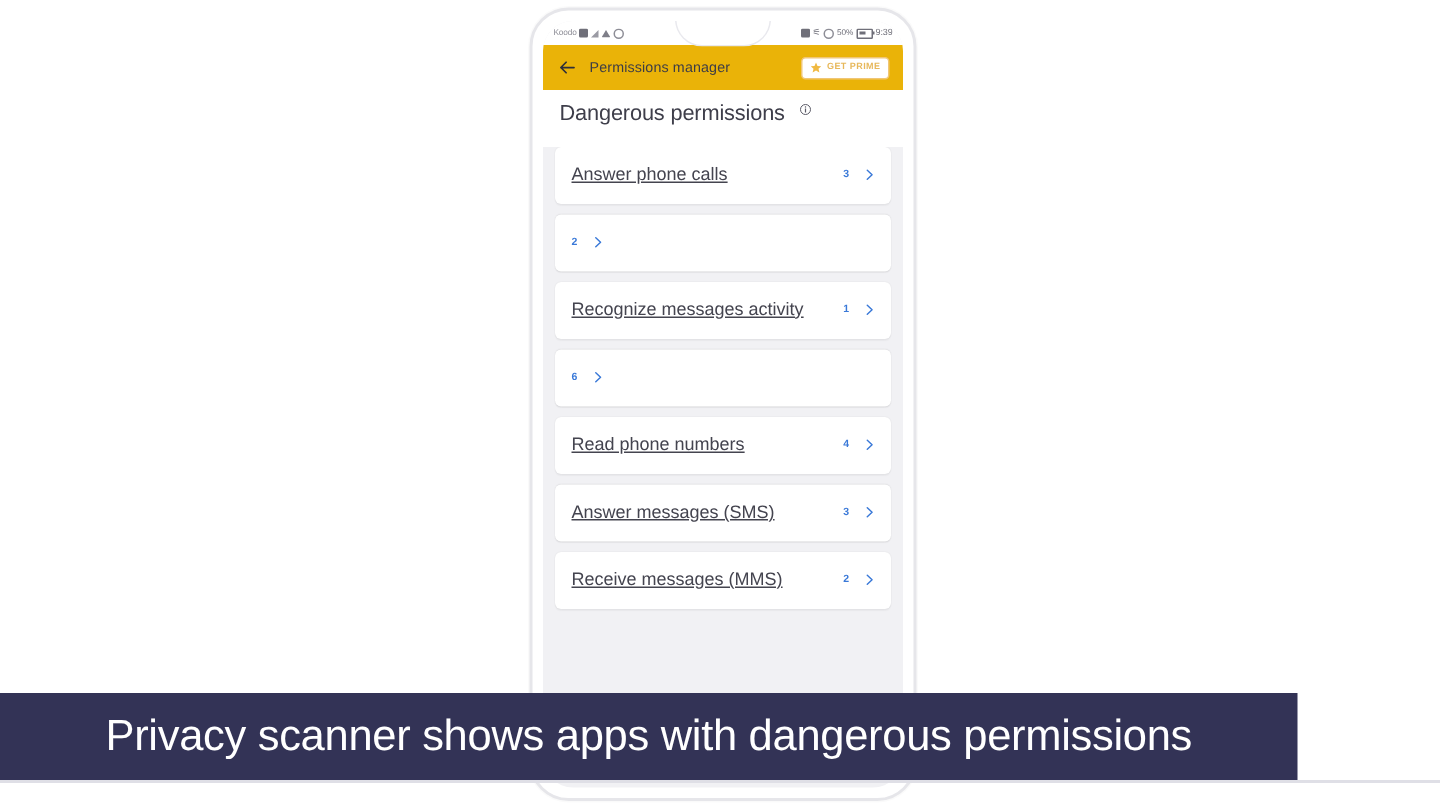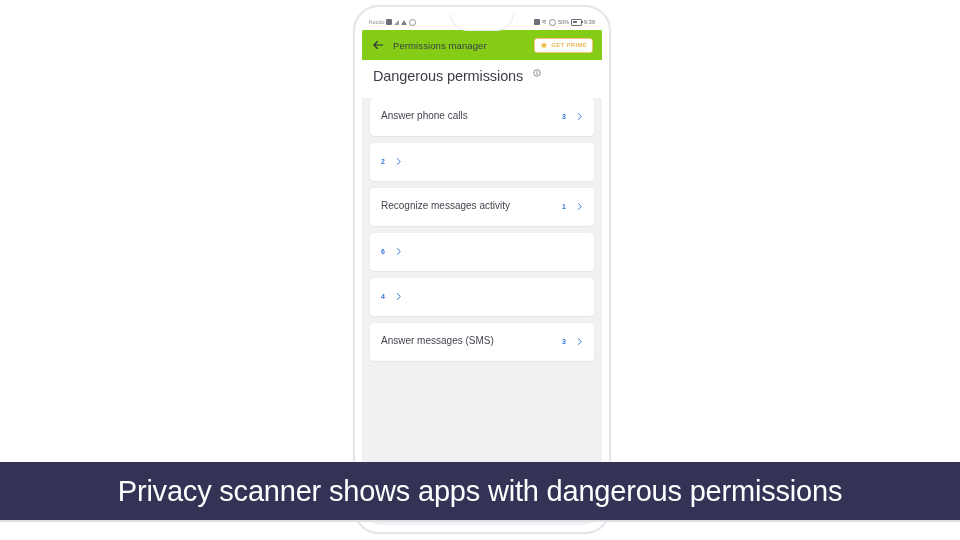--- a/index.html
+++ b/index.html
@@ -129,21 +129,21 @@
     border-bottom-left-radius: 30px;
     border-bottom-right-radius: 30px;
     border: 1px solid #e9e9ee;
     border-top: none;
     z-index: 4;
   }
 
   
   .app-bar {
     height: 30px;
-    background: #84cc16;
+    background: #eab308;
     display: flex;
     align-items: center;
     padding: 0 9px;
     box-sizing: border-box;
     gap: 8px;
   }
   .back-arrow {
     width: 14px;
     height: 14px;
     flex: none;
@@ -211,44 +211,45 @@
     min-height: 38px;
     display: flex;
     align-items: center;
     padding: 7px 10px 7px 11px;
     box-sizing: border-box;
     box-shadow: 0 0 1px rgba(0,0,0,0.10), 0 1px 1px rgba(0,0,0,0.04);
     cursor: pointer;
   }
   .perm-name {
     flex: 1;
-    font-size: 10px;
+    font-size: 12px;
     color: #44444f;
     line-height: 1.45;
     padding-right: 6px;
+    text-decoration: underline;
   }
   .perm-count {
     font-size: 7px;
     color: #3a79d8;
     font-weight: bold;
     margin-right: 9px;
     flex: none;
   }
   .chev-icon {
     width: 9px;
     height: 9px;
     flex: none;
   }
 
   
   #caption-banner {
     position: absolute;
     left: 0;
     top: 462px;
-    width: 960px;
+    width: 865px;
     height: 58px;
     background: #333356;
     display: flex;
     align-items: center;
     justify-content: center;
     z-index: 10;
   }
   #caption-text {
     color: #ffffff;
     font-size: 29px;
@@ -333,28 +334,36 @@
             <path d="M8.5 4 L17 12 L8.5 20" fill="none" stroke="#3a79d8" stroke-width="2.6" stroke-linecap="round" stroke-linejoin="round"></path>
           </svg>
         </div>
         <div class="perm-card">
           <div class="perm-count">6</div>
           <svg class="chev-icon" viewBox="0 0 24 24">
             <path d="M8.5 4 L17 12 L8.5 20" fill="none" stroke="#3a79d8" stroke-width="2.6" stroke-linecap="round" stroke-linejoin="round"></path>
           </svg>
         </div>
         <div class="perm-card">
+          <div class="perm-name">Read phone numbers</div>
           <div class="perm-count">4</div>
           <svg class="chev-icon" viewBox="0 0 24 24">
             <path d="M8.5 4 L17 12 L8.5 20" fill="none" stroke="#3a79d8" stroke-width="2.6" stroke-linecap="round" stroke-linejoin="round"></path>
           </svg>
         </div>
         <div class="perm-card">
           <div class="perm-name">Answer messages (SMS)</div>
           <div class="perm-count">3</div>
+          <svg class="chev-icon" viewBox="0 0 24 24">
+            <path d="M8.5 4 L17 12 L8.5 20" fill="none" stroke="#3a79d8" stroke-width="2.6" stroke-linecap="round" stroke-linejoin="round"></path>
+          </svg>
+        </div>
+        <div class="perm-card">
+          <div class="perm-name">Receive messages (MMS)</div>
+          <div class="perm-count">2</div>
           <svg class="chev-icon" viewBox="0 0 24 24">
             <path d="M8.5 4 L17 12 L8.5 20" fill="none" stroke="#3a79d8" stroke-width="2.6" stroke-linecap="round" stroke-linejoin="round"></path>
           </svg>
         </div>
       </div>
 
   </div>
 </div>
 
 <div id="caption-banner">

